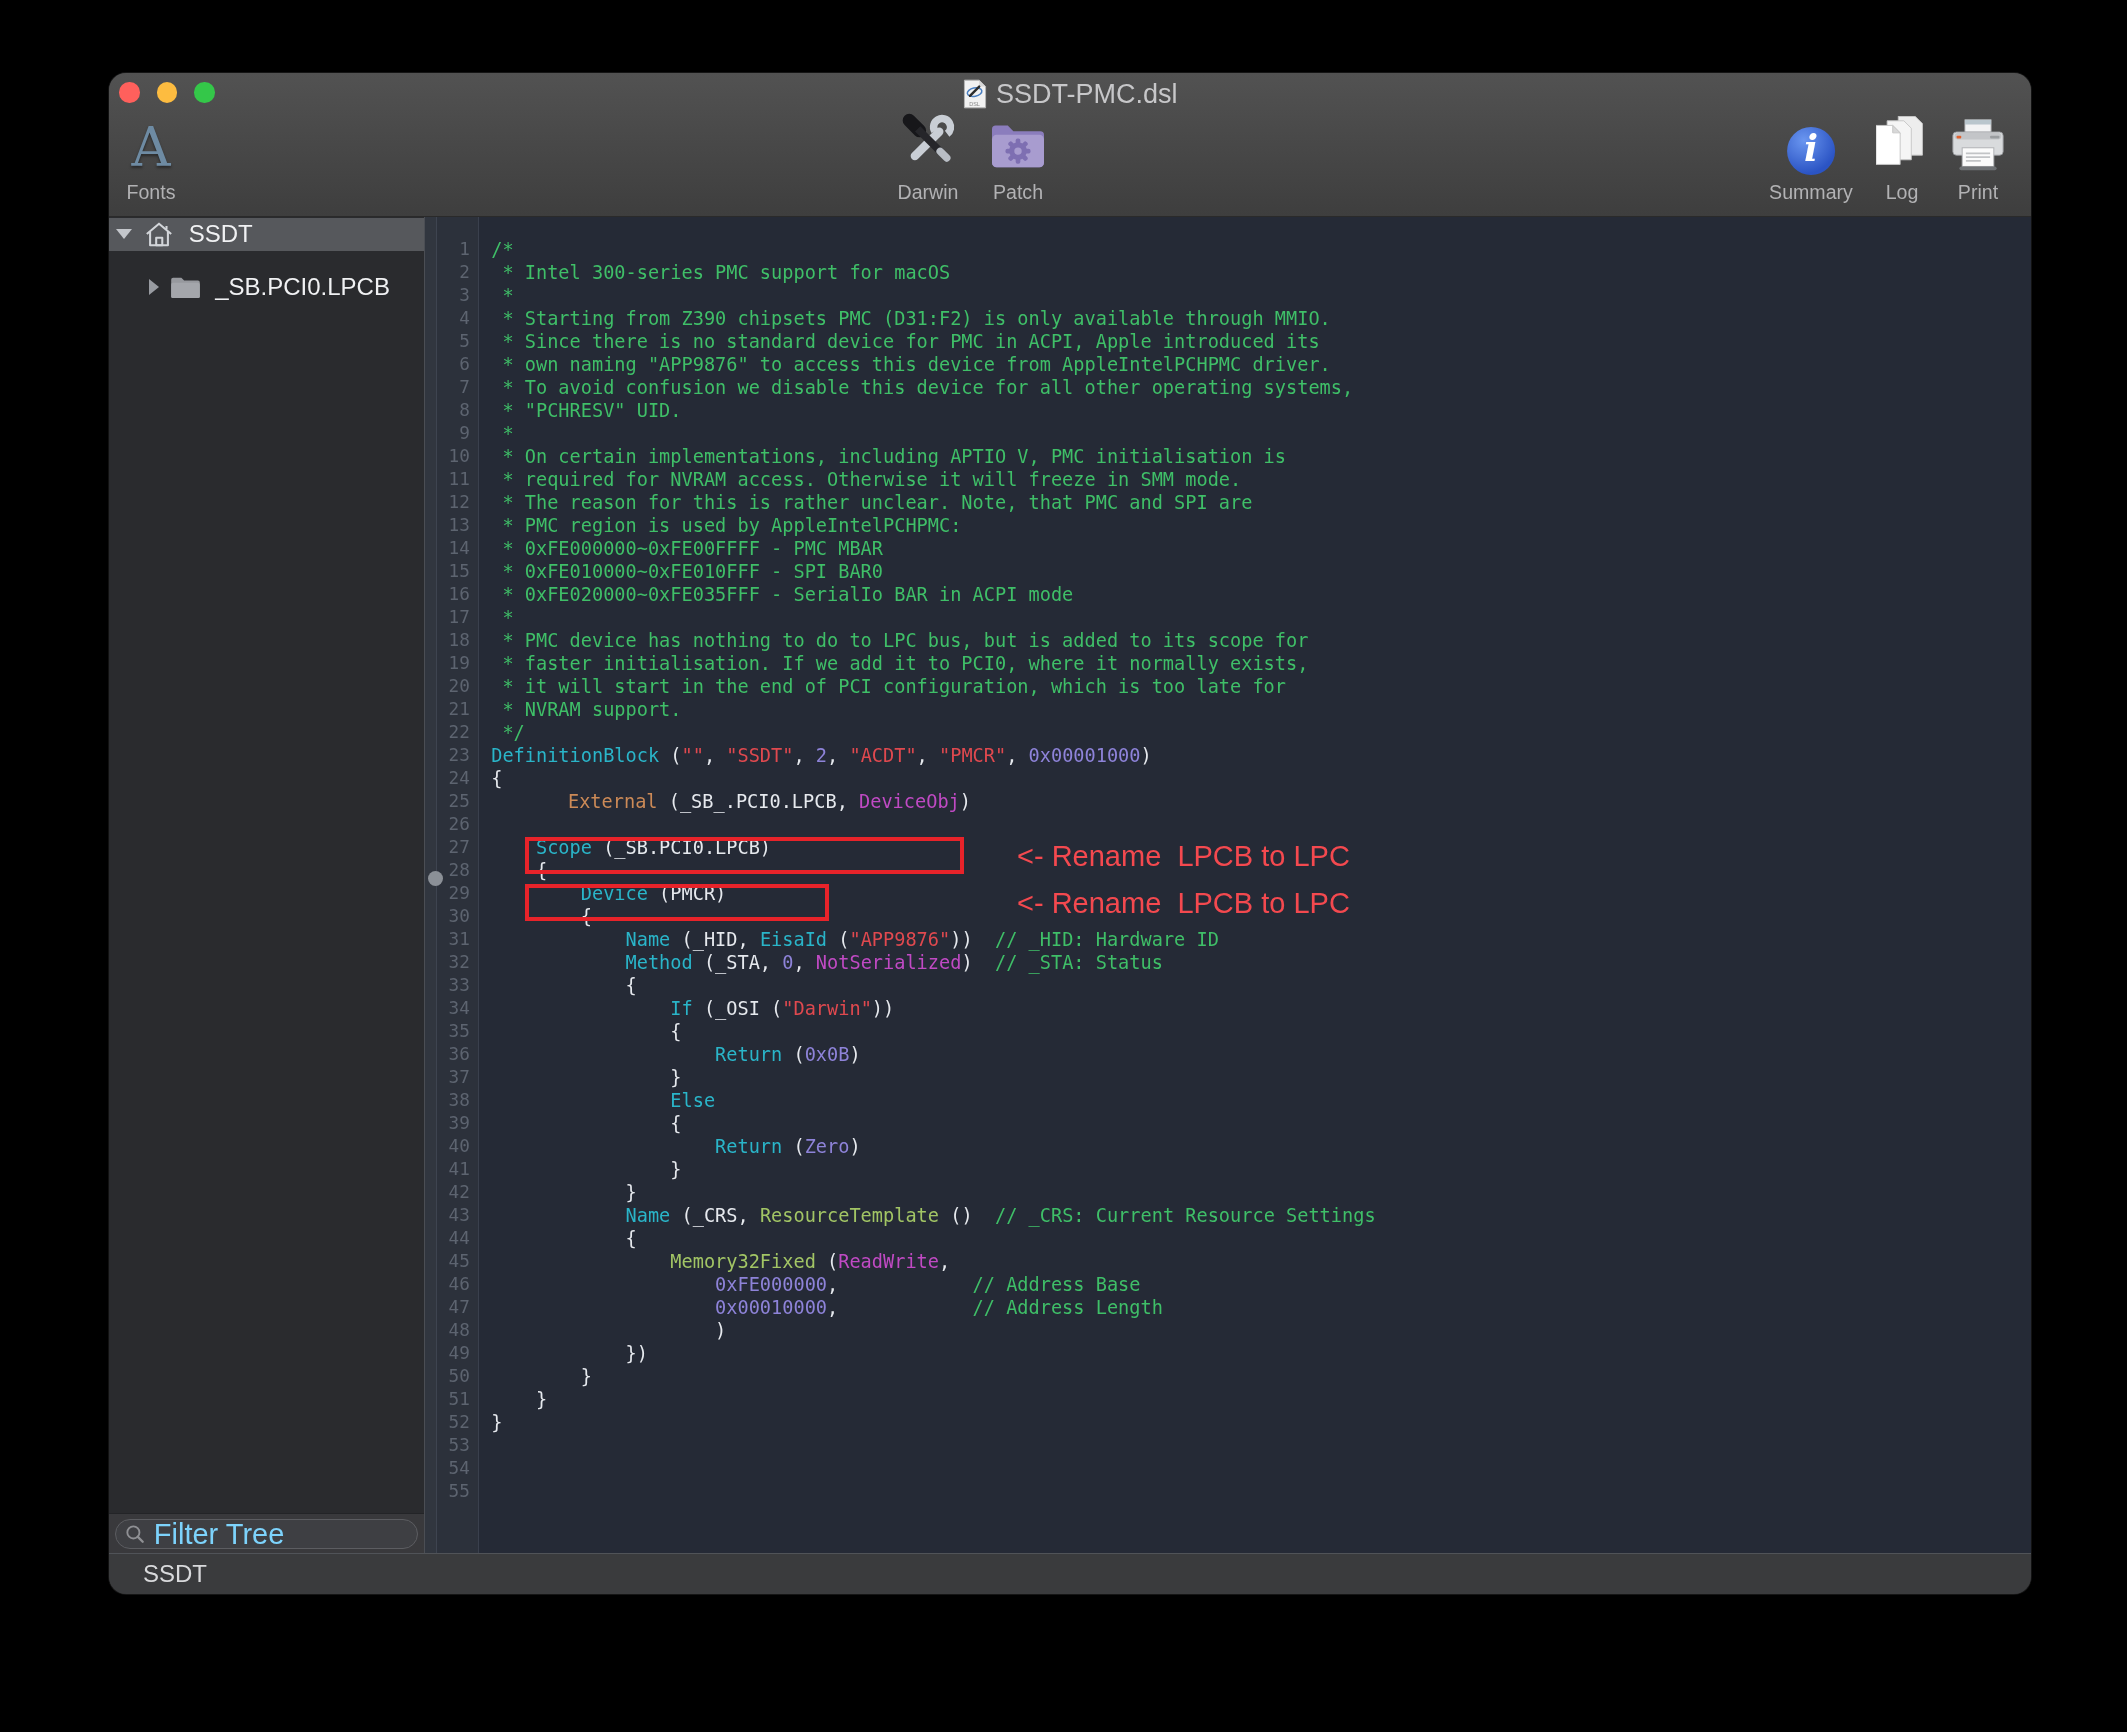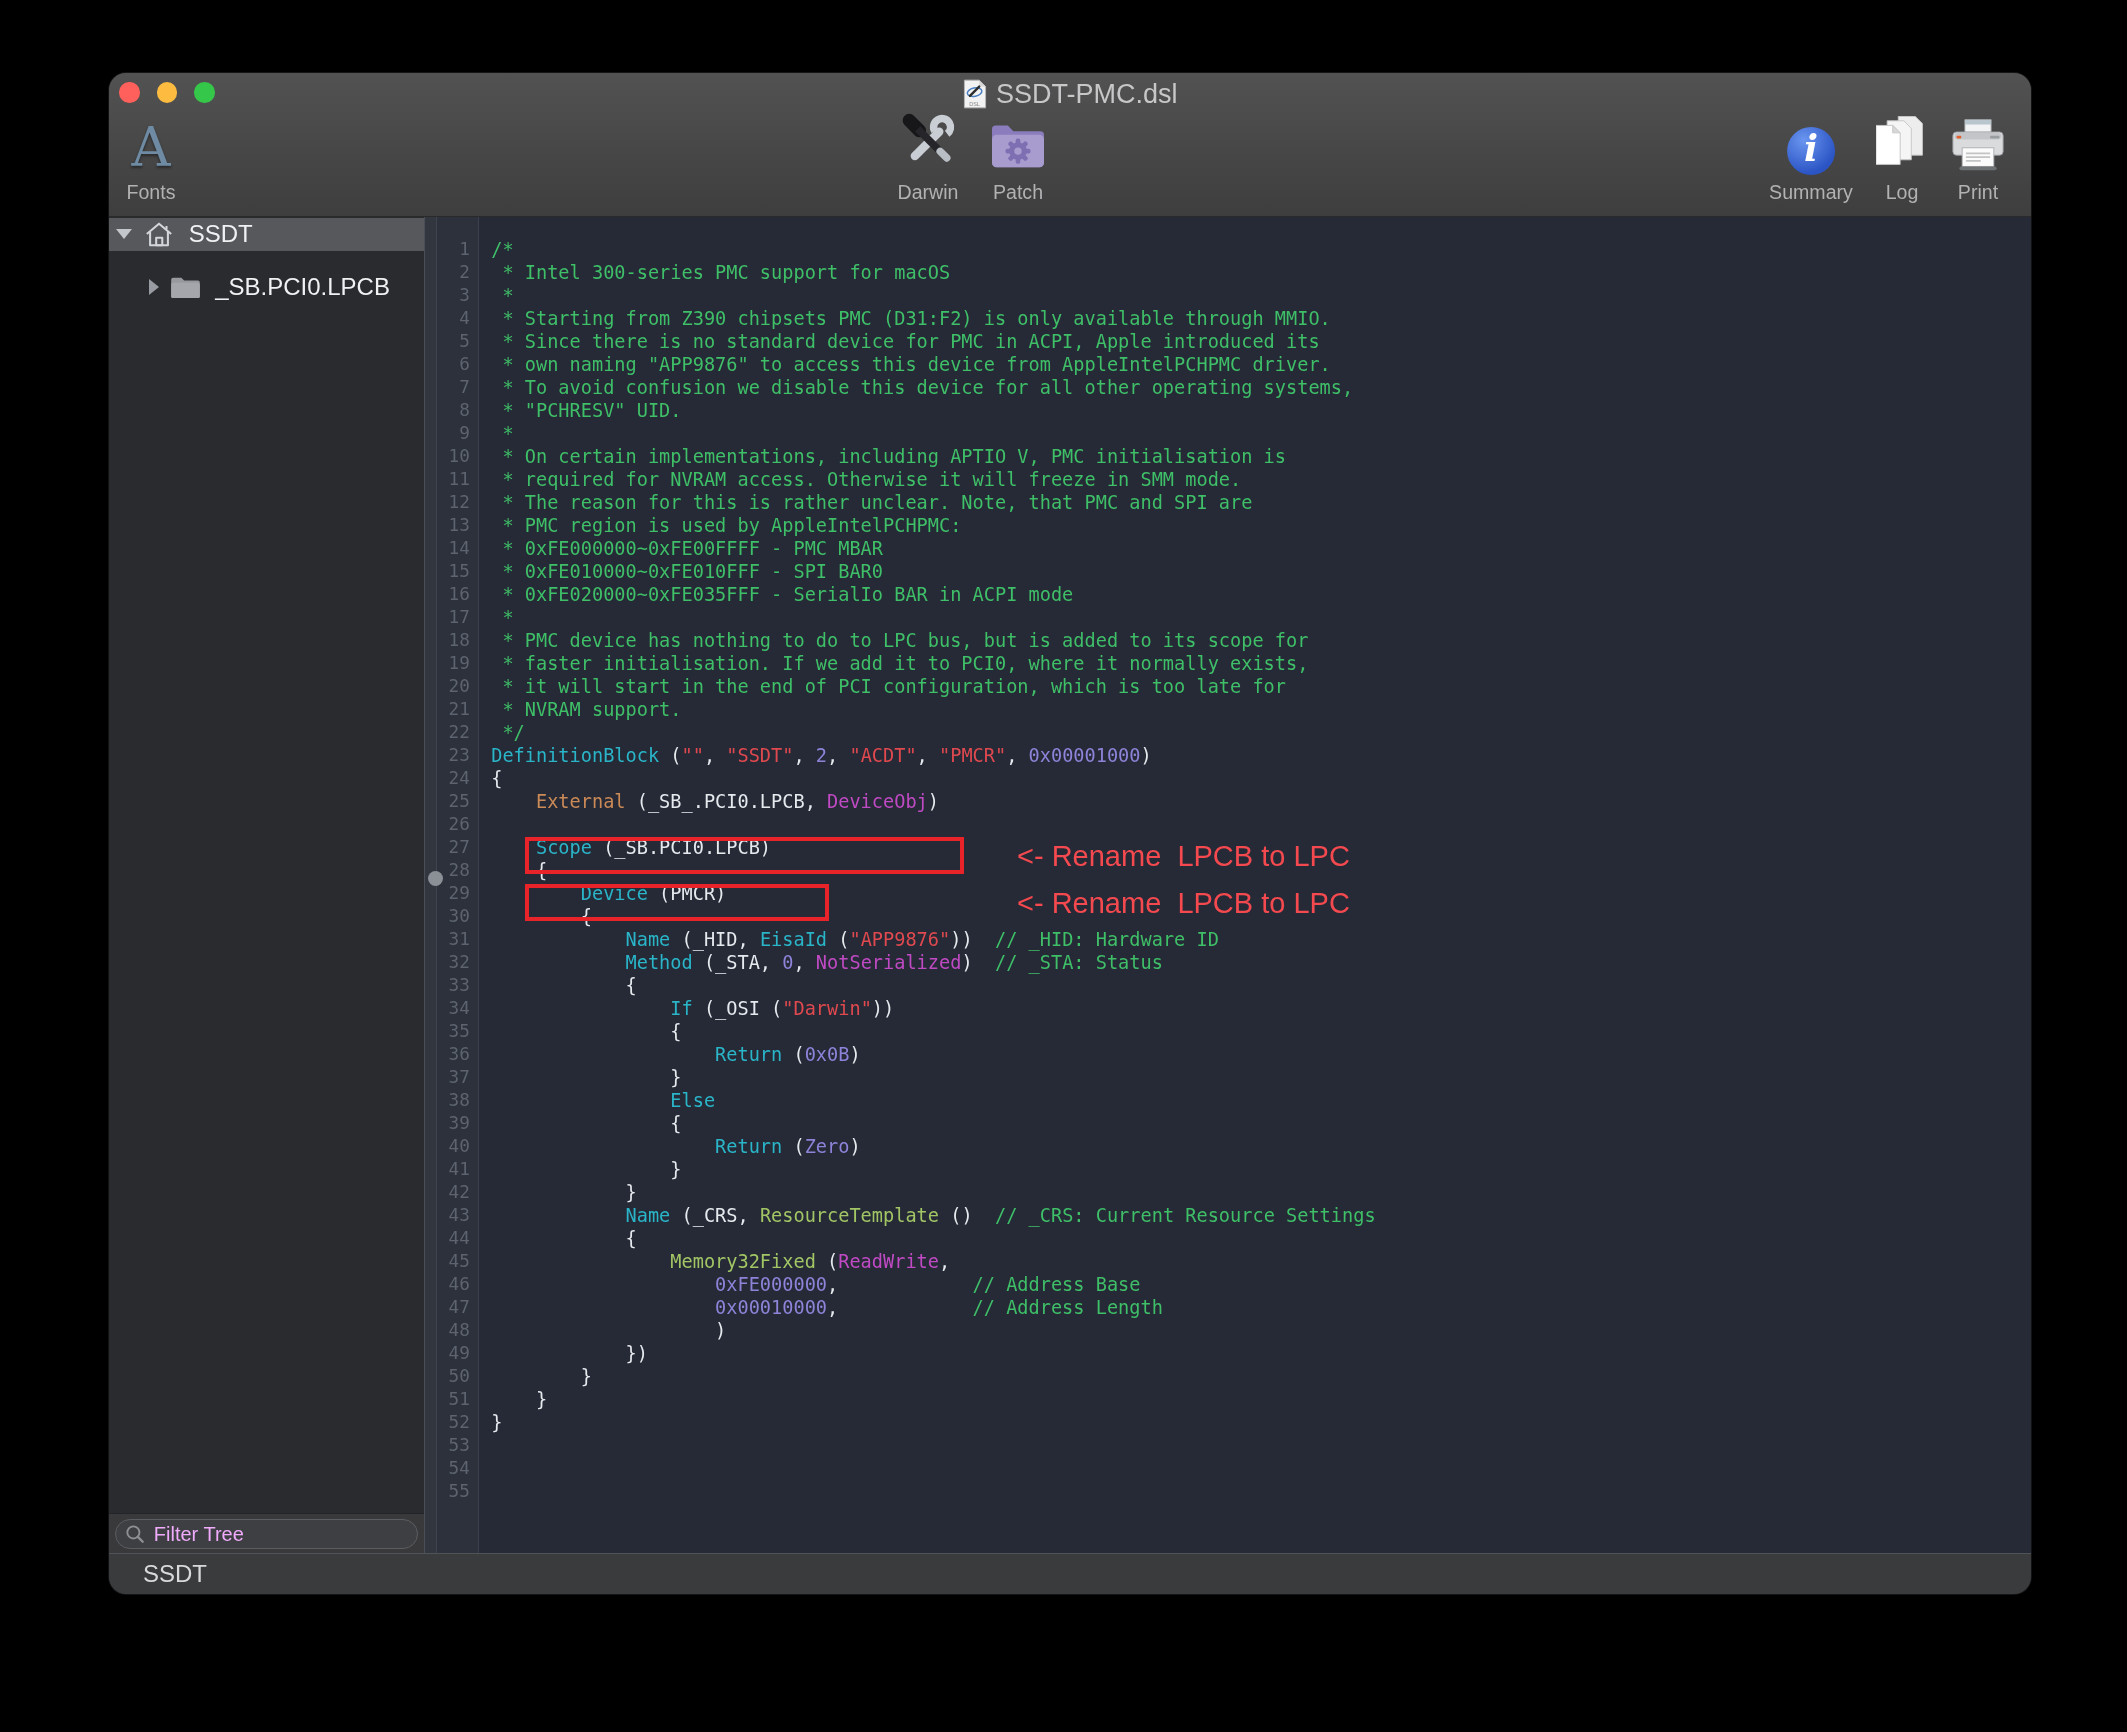--- a/index.html
+++ b/index.html
@@ -23,31 +23,31 @@
   .content{position:absolute;top:144px;left:0;width:100%;height:1337px;display:flex;}
   .sidebar{width:315px;height:100%;background:#2a2b2e;position:relative;flex:none;}
   .trow{height:33px;display:flex;align-items:center;font-size:24px;color:#f0f1f3;white-space:nowrap;margin-top:20px;}
   .trow.sel{background:#56585c;}
   .tri-down{width:0;height:0;border-left:8.4px solid transparent;border-right:8.4px solid transparent;border-top:10.3px solid #c3c6cb;margin-left:6.5px;}
   .tri-right{width:0;height:0;border-top:8.4px solid transparent;border-bottom:8.4px solid transparent;border-left:10.3px solid #989ba1;margin-left:40px;}
   .ticon{margin-left:11.2px;display:flex;align-items:center;}
   .tlabel{margin-left:14px;}
   .filterbar{position:absolute;left:0;bottom:0;width:100%;height:41px;background:#39393c;border-top:0.9px solid #232427;box-sizing:border-box;display:flex;align-items:center;padding:0 5.6px;}
   .finput{flex:1;height:30px;border:1.9px solid #5c5d61;border-radius:15px;background:#3e3f43;display:flex;align-items:center;gap:8.4px;padding-left:9.3px;box-sizing:border-box;}
-  .fph{font-size:20px;color:#f0abfc;line-height:1;}
+  .fph{font-size:29px;color:#7dd3fc;line-height:1;}
   
   .editor{flex:1;position:relative;display:flex;background:var(--editor-bg,#252a36);border-left:1.9px solid #4b4e54;overflow:hidden;}
   .strip{width:11.2px;background:#31363f;border-right:0.9px solid #3e4450;flex:none;}
   .gutter{width:41px;background:var(--gutter-bg,#2c313b);border-right:1.9px solid #3a404d;padding-top:21.4px;flex:none;font-family:"DejaVu Sans Mono",monospace;font-size:17.7px;color:#5d6470;}
   .gnum{height:23px;line-height:23px;text-align:right;padding-right:8.4px;}
   .code{flex:1;padding:21.4px 0 0 12px;font-family:"DejaVu Sans Mono",monospace;font-size:18.6px;}
   .cline{height:23px;line-height:23px;white-space:pre;color:var(--syn-plain,#e6e9ee);}
   .tk-g{color:var(--syn-comment,#3fbf68);}
   .tk-c{color:var(--syn-keyword,#2ab5c9);}
-  .tk-o{color:var(--syn-external,#cc8a57);}
+  .tk-o{color:var(--syn-external,#cc8a57);margin-left:32px;}
   .tk-r{color:var(--syn-string,#e0494f);}
   .tk-p{color:var(--syn-number,#8e83d9);}
   .tk-m{color:var(--syn-objtype,#c04ac4);}
   .tk-y{color:var(--syn-resource,#a2c565);}
   .tk-w{color:var(--syn-plain,#e6e9ee);}
   .overlays{position:absolute;left:0;top:0;right:0;bottom:0;pointer-events:none;}
   .hlbox{position:absolute;left:100px;height:29px;border:4.7px solid var(--box-red,#e8232a);}
   .annot{position:absolute;left:592px;height:38px;line-height:38px;white-space:pre;color:var(--annotation-red,#f4494f);font-size:29px;font-family:"Liberation Sans",sans-serif;}
   .gdot{position:absolute;left:2.8px;width:15px;height:15px;border-radius:50%;background:#8b9097;}
   

